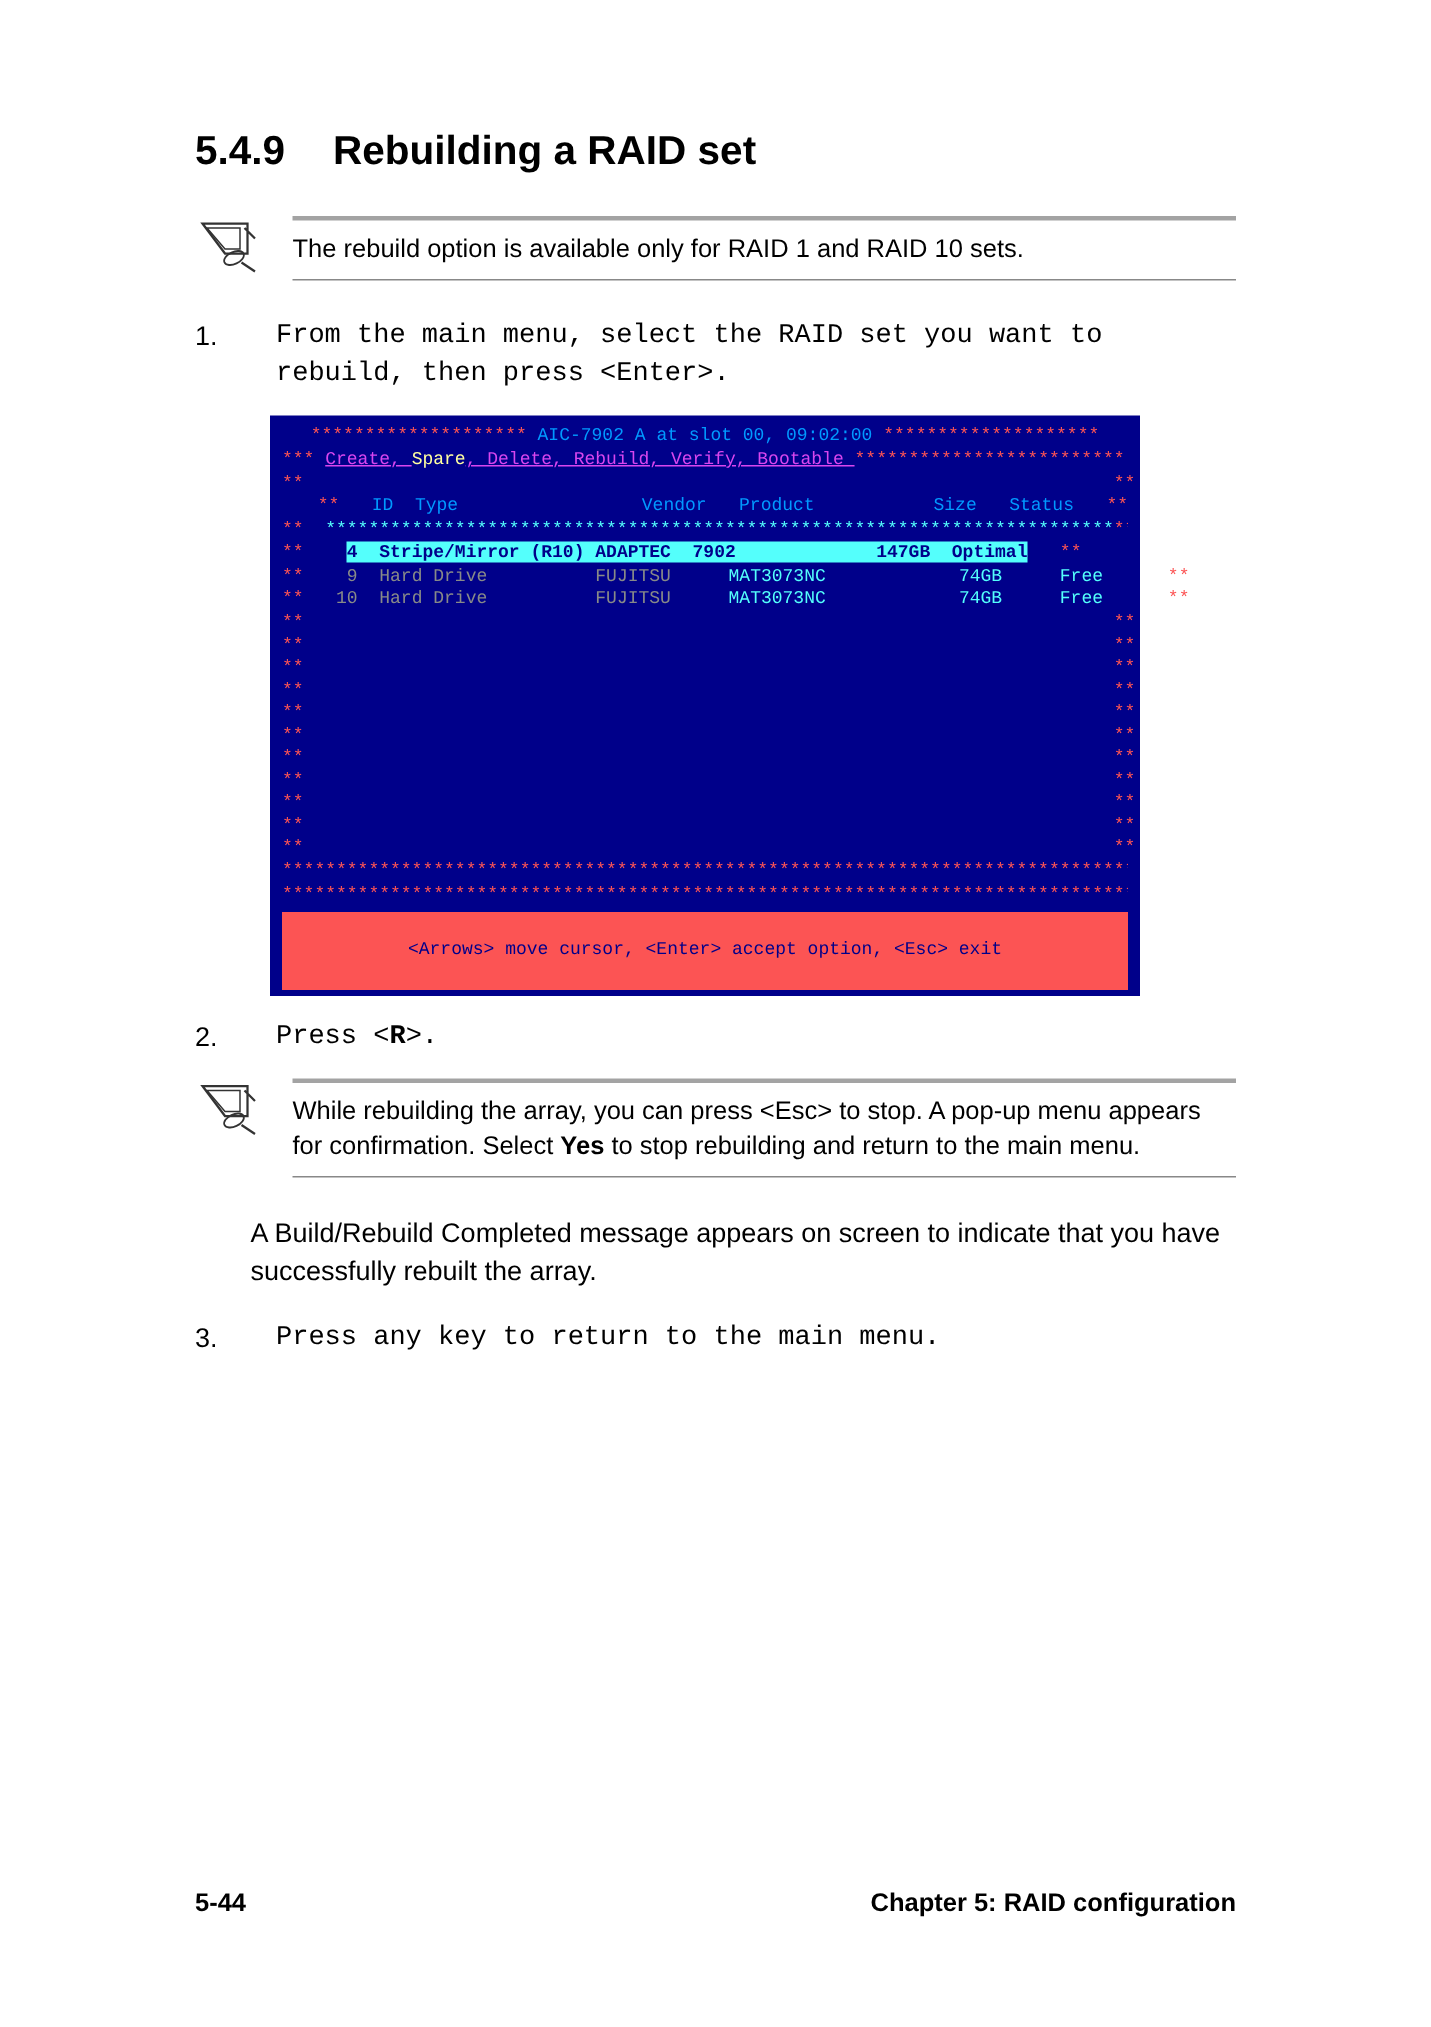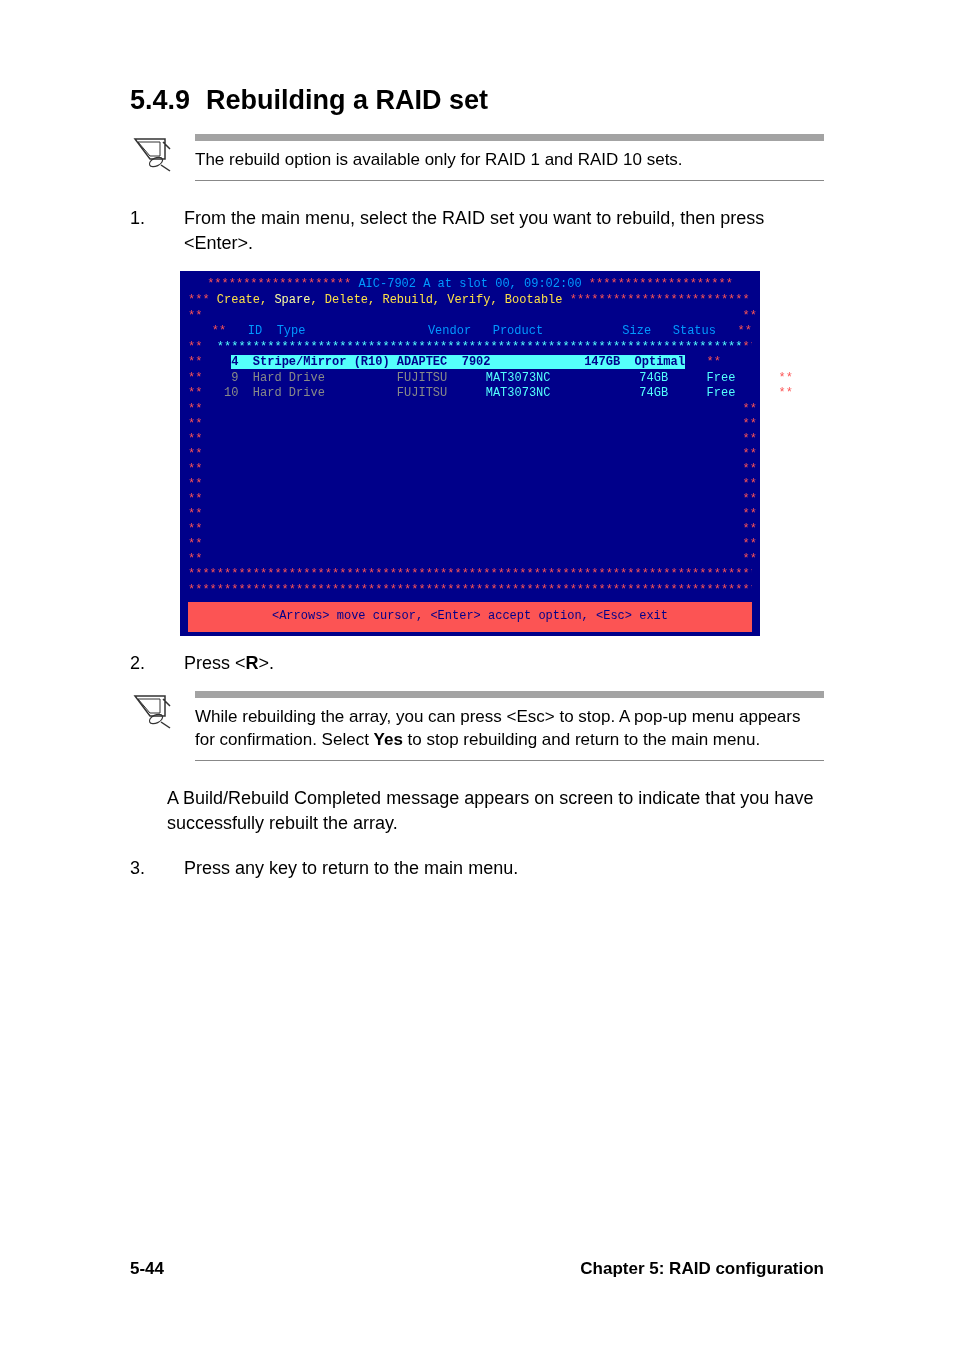--- a/index.html
+++ b/index.html
@@ -14,38 +14,38 @@
       height: 1351px;
       position: relative;
       color: #000;
     }
     .page {
       padding: 85px 130px 0 130px;
     }
     .section-heading {
       font-size: 27px;
       font-weight: bold;
-      margin-bottom: 18px;
-      display: flex;
-      gap: 16px;
+      margin-bottom: 28px;
+      display: flex;
+      gap: 32px;
     }
     .note-block {
       display: flex;
       align-items: flex-start;
       gap: 20px;
       margin-bottom: 25px;
     }
     .note-icon {
       flex-shrink: 0;
       width: 45px;
       height: 38px;
     }
     .note-content {
       flex: 1;
-      border-top: 7px solid #a3a3a3;
+      border-top: 3px solid #a3a3a3;
       border-bottom: 1px solid #888;
       padding: 8px 0;
       font-size: 17px;
       line-height: 1.35;
     }
     .intro-text {
       font-size: 18px;
       margin-bottom: 15px;
       margin-top: 8px;
     }
@@ -55,20 +55,21 @@
       font-size: 18px;
       margin-bottom: 15px;
       line-height: 1.4;
     }
     .step-num {
       width: 30px;
       flex-shrink: 0;
     }
     .step-body {
       flex: 1;
+      font-family: Liberation Mono, monospace;
     }
     .screenshot {
       margin: 15px 0 15px 50px;
       width: 580px;
       background: #00008a;
       font-family: "Courier New", monospace;
       font-size: 12px;
       line-height: 1.3;
       padding: 6px 8px 4px 8px;
     }
@@ -84,21 +85,22 @@
       white-space: nowrap;
     }
     .title-line .blue-title {
       color: #0099ff;
     }
     .menu-line {
       color: #fc5454;
       white-space: nowrap;
     }
     .menu-line .gray {
-      color: #fde047;
+      color: #d946ef;
+      text-decoration: underline;
     }
     .menu-line .sel {
       color: #ffffa0;
     }
     .table-row {
       white-space: nowrap;
       color: #fc5454;
     }
     .header-row {
       color: #fc5454;
@@ -125,21 +127,21 @@
       overflow: hidden;
     }
     .empty-row {
       color: #fc5454;
       height: 15px;
     }
     .bottom-help {
       background: #fc5454;
       color: #00008a;
       text-align: center;
-      padding: 7px 0;
+      padding: 18px 0;
       margin-top: 4px;
     }
     .indented-text {
       margin-left: 37px;
       font-size: 18px;
       line-height: 1.4;
       margin-bottom: 20px;
     }
     .footer {
       position: absolute;

